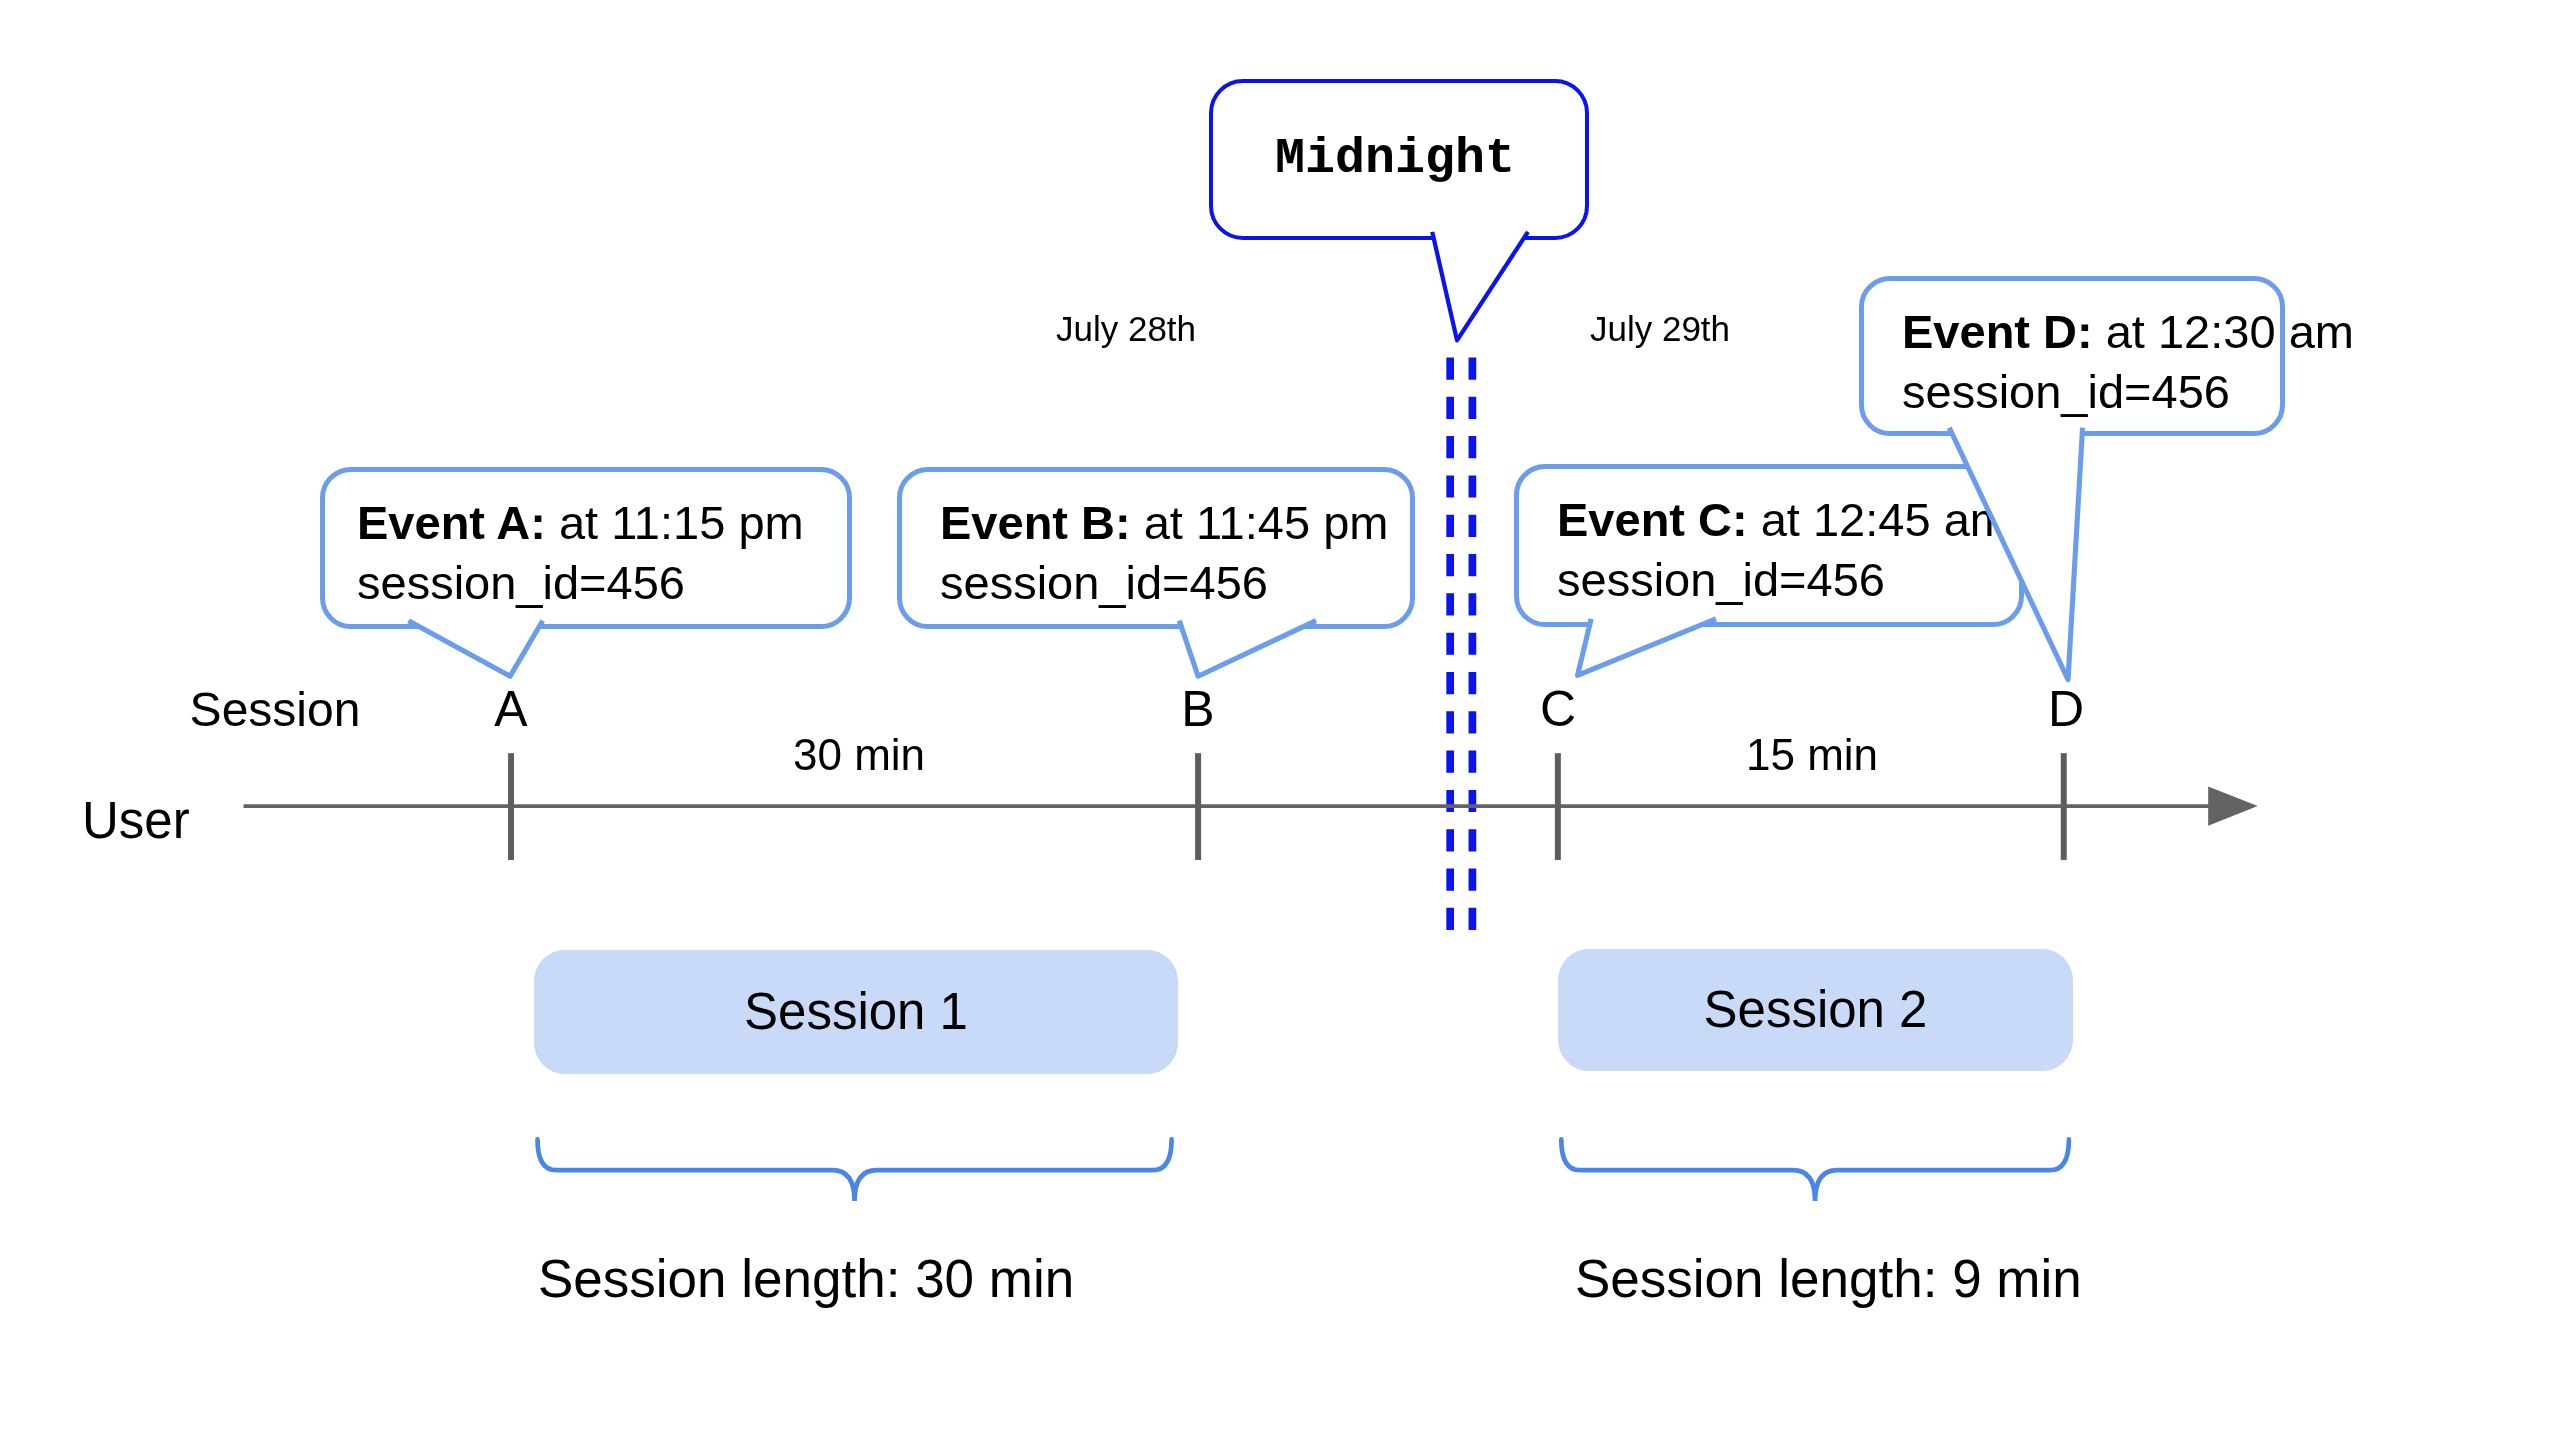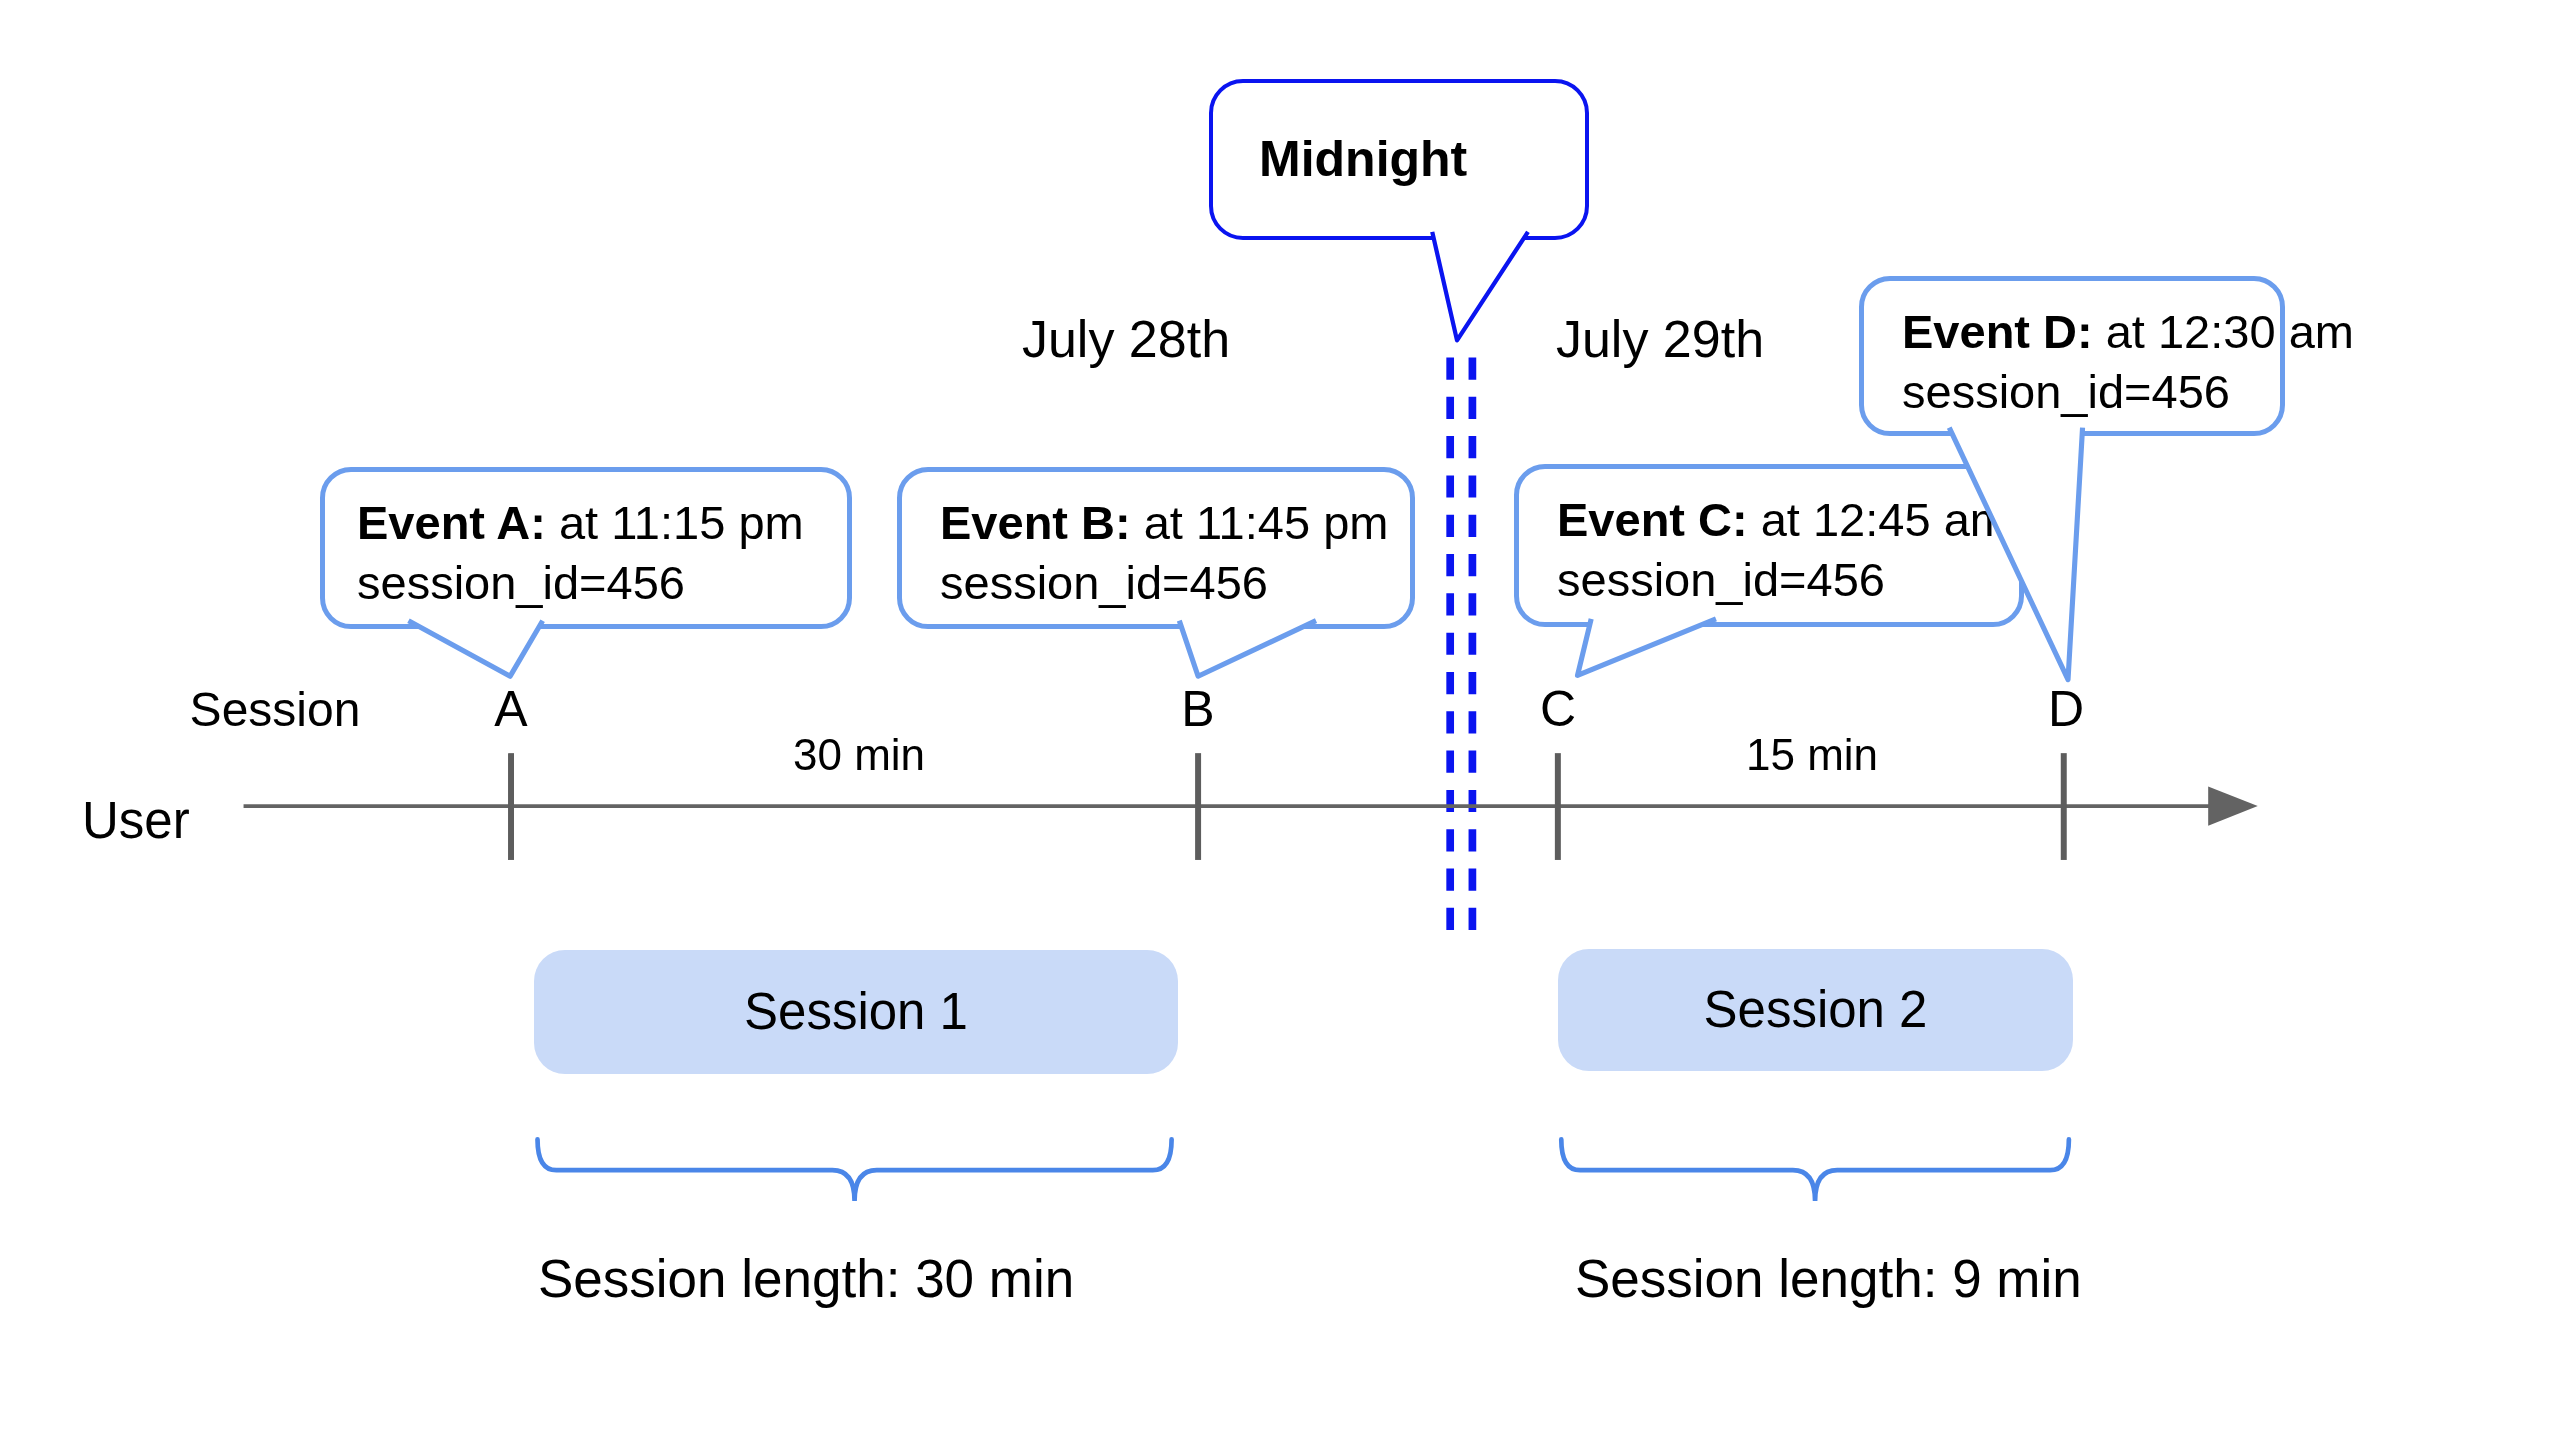--- a/index.html
+++ b/index.html
@@ -34,29 +34,29 @@
     white-space:nowrap;
   }
   .sessionbox{
     position:absolute;z-index:1;
     background:#c9daf8;
     text-align:center;
     font-size:51px;
     box-sizing:border-box;
     border-radius:31px;
   }
-  .datelbl{position:absolute;z-index:1;font-size:52px;}
+  .datelbl{position:absolute;z-index:1;font-size:35px;}
   .biglbl{position:absolute;z-index:1;}
 </style>
 </head>
 <body>
 
 <div id="canvas">
 
-  <div class="midnight" style="left:1209px;top:79px;width:380px;height:161px;line-height:152px;padding-left:46px;">
+  <div class="midnight" style="left:1209px;top:79px;width:380px;height:161px;line-height:152px;padding-left:62px;font-family:Liberation Mono, monospace;">
     <span>Midnight</span>
   </div>
 
   <div class="datelbl ctr" style="left:1126px;top:309px;">July 28th</div>
   <div class="datelbl ctr" style="left:1660px;top:309px;">July 29th</div>
 
   <div class="callout" style="left:320px;top:467px;width:532px;height:162px;padding-left:32px;">
     <b>Event A:</b><span> at 11:15 pm</span><br>
     <span>session_id=456</span>
   </div>

